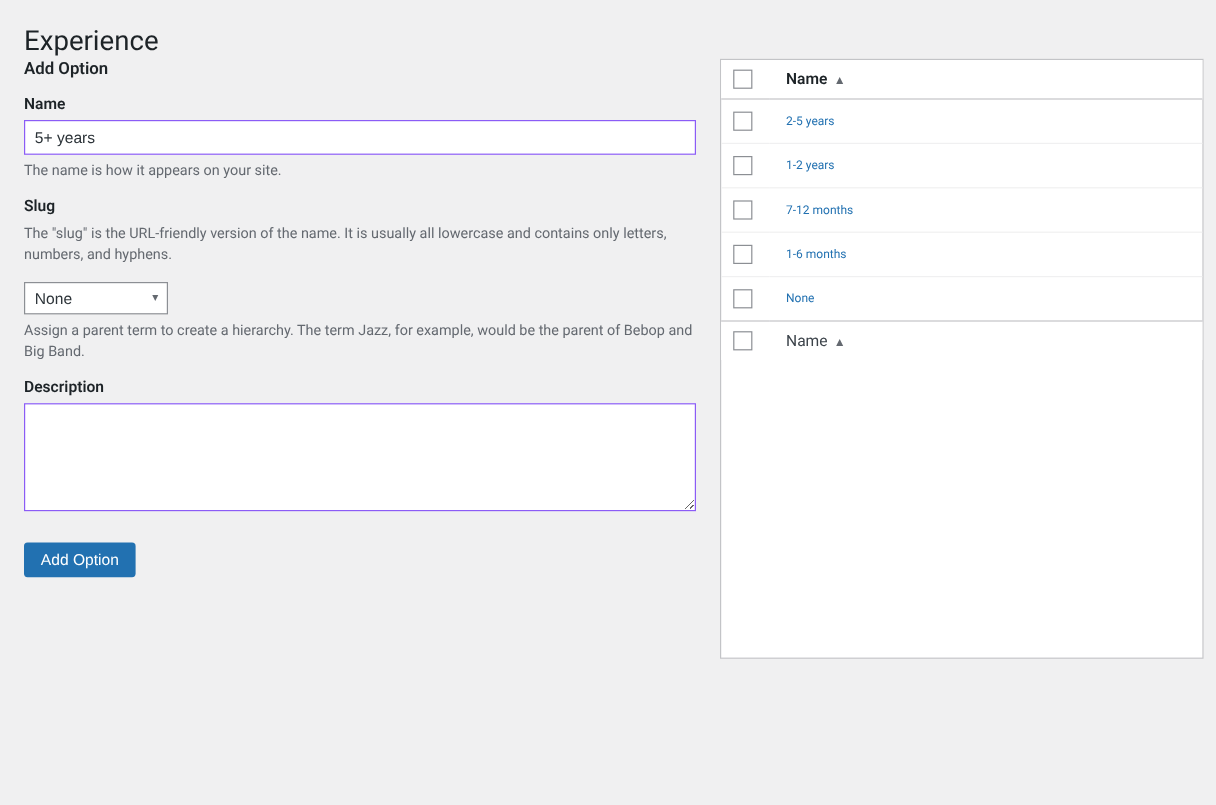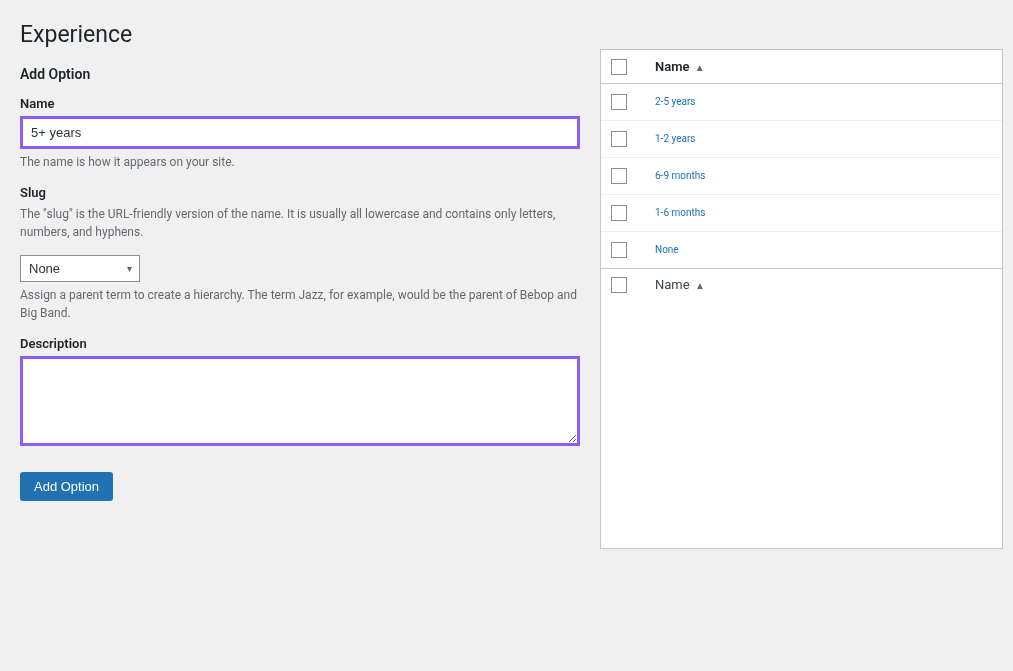--- a/index.html
+++ b/index.html
@@ -25,21 +25,21 @@
       background: #fff;
       border: 1px solid #c3c4c7;
       min-height: 500px;
       align-self: flex-start;
       margin-top: 39px;
     }
     h1 {
       font-size: 23px;
       font-weight: 400;
       color: #1d2327;
-      margin-bottom: 16px;
+      margin-bottom: 0;
       line-height: 1.3;
     }
     h2 {
       font-size: 14px;
       font-weight: 600;
       color: #1d2327;
       margin-bottom: 14px;
     }
     .form-group {
       margin-bottom: 14px;
@@ -48,21 +48,21 @@
       display: block;
       font-weight: 600;
       margin-bottom: 5px;
       font-size: 13px;
       color: #1d2327;
     }
     .form-group input[type="text"],
     .form-group textarea {
       width: 100%;
       padding: 6px 8px;
-      border: 3px solid #8b5cf6;
+      border: 1px solid #8b5cf6;
       background: #fff;
       font-size: 13px;
       color: #2c3338;
       border-radius: 0;
       outline: none;
     }
     .form-group textarea {
       height: 90px;
       resize: vertical;
       display: block;
@@ -229,21 +229,21 @@
       <tr>
             <td><span class="col-checkbox"></span></td>
             <td><a class="item-link" href="#">2-5 years</a></td>
           </tr>
           <tr>
             <td><span class="col-checkbox"></span></td>
             <td><a class="item-link" href="#">1-2 years</a></td>
           </tr>
           <tr>
             <td><span class="col-checkbox"></span></td>
-            <td><a class="item-link" href="#">6-9 months</a></td>
+            <td><a class="item-link" href="#">7-12 months</a></td>
           </tr>
           <tr>
             <td><span class="col-checkbox"></span></td>
             <td><a class="item-link" href="#">1-6 months</a></td>
           </tr>
           <tr>
             <td><span class="col-checkbox"></span></td>
             <td><a class="item-link" href="#">None</a></td>
           </tr>
         </tbody>

